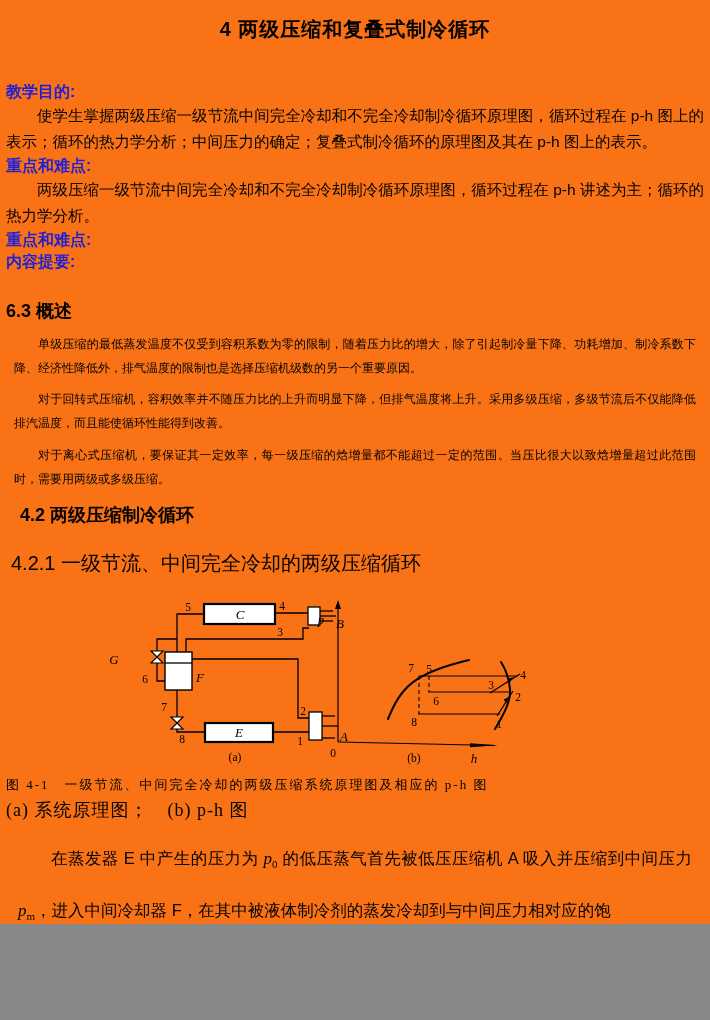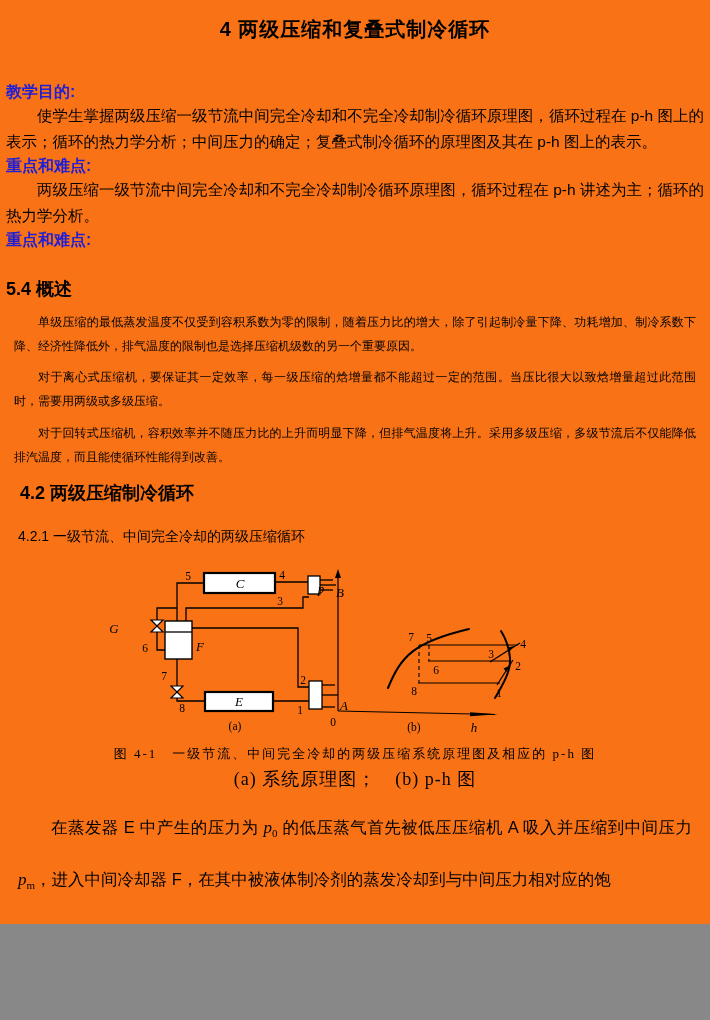--- a/index.html
+++ b/index.html
@@ -7,27 +7,27 @@
     width:710px;height:924px;background:#f97316;color:#000;
     font-family:"Liberation Sans",sans-serif;
     position:relative;box-sizing:border-box;padding:0 6px;overflow:hidden;margin:0 auto;
   }
   .doc-title{font-size:20px;font-weight:bold;text-align:center;margin:16px 0 0;letter-spacing:1px;}
   .fm-label{font-weight:bold;font-size:16px;line-height:22px;margin:0;}
   .fm-label.first{margin-top:38px;}
   .fm-body{font-size:15.5px;line-height:26px;margin:0;text-indent:2em;text-align:justify;}
   .sec-h2{font-size:18px;font-weight:bold;margin:26px 0 10px;}
   .sec-h2.tight{margin:12px 14px 0;}
-  .sec-h3{font-size:14px;font-weight:normal;margin:23px 12px 0;}
+  .sec-h3{font-size:20px;font-weight:normal;margin:23px 5px 0;}
   .sec-body{font-size:12px;line-height:23.7px;margin:8px;text-indent:2em;text-align:justify;}
   .fig-wrap{margin-top:15px;height:180px;position:relative;}
   .fig-wrap svg{position:absolute;left:64px;top:0;}
   .fig-text{font-family:"Liberation Serif",serif;font-size:11.5px;}
   .fig-text.it{font-style:italic;font-size:13px;}
-  .cap{font-family:"Liberation Serif",serif;text-align:center;margin:0;}
+  .cap{font-family:"Liberation Serif",serif;margin:0;}
   .cap1{font-size:13px;letter-spacing:2px;margin-top:4px;}
   .cap2{font-size:18px;letter-spacing:1px;margin-top:4px;}
   .closing{font-size:16.5px;line-height:45px;margin:14px 12px 0;text-indent:2em;text-align:justify;}
   .closing i{font-family:"Liberation Serif",serif;font-size:17px;}
   .closing sub{font-family:"Liberation Serif",serif;font-size:11px;}
   .ln{stroke:#000;stroke-width:1.3;fill:none;}
   .box{stroke:#000;stroke-width:2.2;fill:#fff;}
   .thin{stroke:#000;stroke-width:1.4;fill:#fff;}
   .curve{stroke:#000;stroke-width:2;fill:none;stroke-linecap:round;}
   .iso{stroke:#000;stroke-width:1.2;fill:none;}
@@ -41,25 +41,26 @@
   <h1 class="doc-title">4 两级压缩和复叠式制冷循环</h1>
 
   <p class="fm-label first blue" style="color: rgb(31, 31, 214);">教学目的:</p>
   <p class="fm-body">使学生掌握两级压缩一级节流中间完全冷却和不完全冷却制冷循环原理图，循环过程在 p-h 图上的表示；循环的热力学分析；中间压力的确定；复叠式制冷循环的原理图及其在 p-h 图上的表示。</p>
 
   <p class="fm-label blue" style="color: rgb(31, 31, 214);">重点和难点:</p>
   <p class="fm-body">两级压缩一级节流中间完全冷却和不完全冷却制冷循环原理图，循环过程在 p-h 讲述为主；循环的热力学分析。</p>
 
   <p class="fm-label blue" style="color: rgb(31, 31, 214);">重点和难点:</p>
 
+  <p class="fm-label blue" style="color: rgb(31, 31, 214);">内容提要:</p>
 
-  <h2 class="sec-h2">5.4 概述</h2>
+  <h2 class="sec-h2">6.3 概述</h2>
   <p class="sec-body">单级压缩的最低蒸发温度不仅受到容积系数为零的限制，随着压力比的增大，除了引起制冷量下降、功耗增加、制冷系数下降、经济性降低外，排气温度的限制也是选择压缩机级数的另一个重要原因。</p>
+  <p class="sec-body">对于回转式压缩机，容积效率并不随压力比的上升而明显下降，但排气温度将上升。采用多级压缩，多级节流后不仅能降低排汽温度，而且能使循环性能得到改善。</p>
   <p class="sec-body">对于离心式压缩机，要保证其一定效率，每一级压缩的焓增量都不能超过一定的范围。当压比很大以致焓增量超过此范围时，需要用两级或多级压缩。</p>
-  <p class="sec-body">对于回转式压缩机，容积效率并不随压力比的上升而明显下降，但排气温度将上升。采用多级压缩，多级节流后不仅能降低排汽温度，而且能使循环性能得到改善。</p>
 
   <h2 class="sec-h2 tight">4.2 两级压缩制冷循环</h2>
   <h3 class="sec-h3">4.2.1 一级节流、中间完全冷却的两级压缩循环</h3>
 
   <div class="fig-wrap">
     <svg width="580" height="180" viewBox="0 0 580 180">
 
       <g>
 
         <g>

